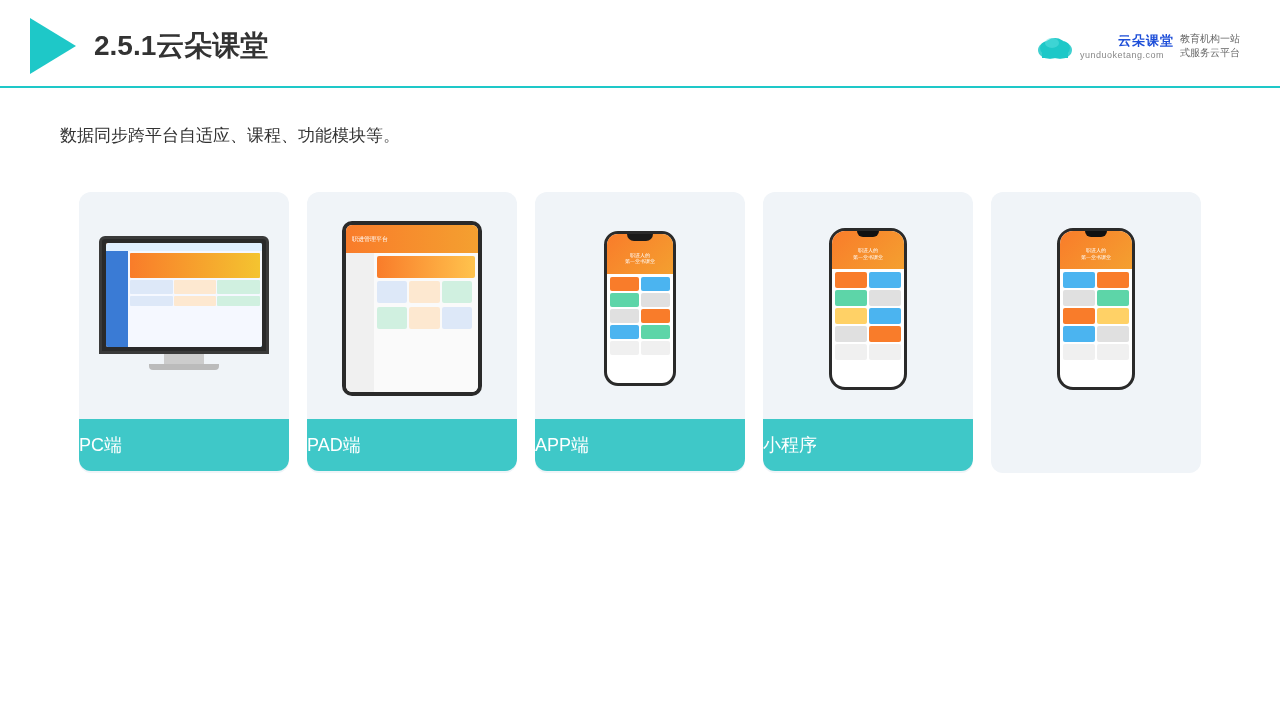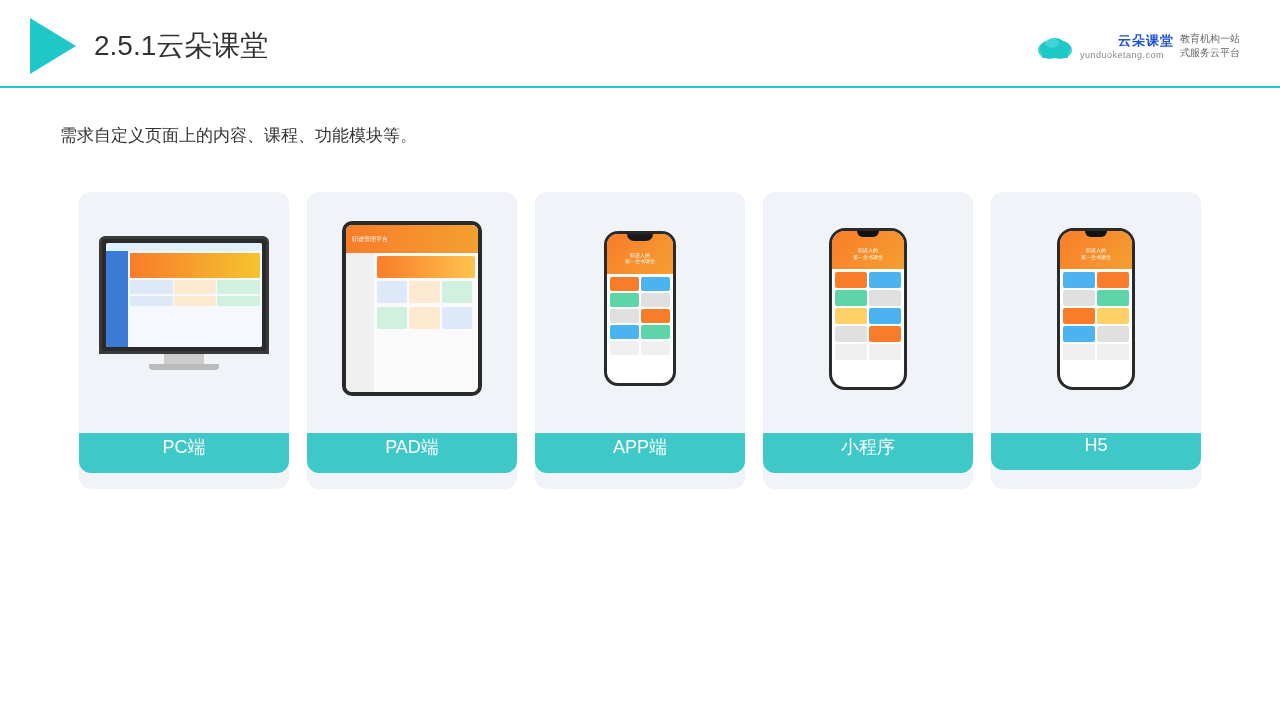--- a/index.html
+++ b/index.html
@@ -32,21 +32,21 @@
       border-bottom: 28px solid transparent;
       border-left: 46px solid #1ec8c8;
     }
     .header-title {
       font-size: 28px;
       font-weight: bold;
       color: #222;
     }
     .header-title span {
       color: #333;
-      font-weight: 400;
+      font-weight: 700;
     }
     .brand-name {
       font-size: 13px;
       color: #1d4ed8;
       font-weight: bold;
       letter-spacing: 1px;
       margin-left: 38px;
     }
     .brand-url {
       font-size: 9px;
@@ -92,27 +92,26 @@
       width: 100%;
       height: 185px;
       display: flex;
       align-items: center;
       justify-content: center;
       margin-bottom: 16px;
     }
 
     .card-label {
       width: calc(100% + 28px);
-      margin: 16px -14px;
+      margin: 2px -14px;
       background: #3fc8c8;
       color: #fff;
-      text-align: center;
       font-size: 18px;
       font-weight: 500;
-      padding: 2px 0 14px 0;
+      padding: 14px 0 14px 0;
       border-radius: 0 0 12px 12px;
     }
 
     
     
     .pc-monitor {
       width: 170px;
       height: 145px;
       position: relative;
     }
@@ -395,21 +394,21 @@
       <span class="brand-url">yunduoketang.com</span>
     </div>
     <div class="brand-slogan">
       <span>教育机构一站</span><br>
       <span>式服务云平台</span>
     </div>
   </div>
 </div>
 
 <div class="description">
-  <div>需求自定义页面上的内容、课程、功能模块等。</div>
+  <div>数据同步跨平台自适应、课程、功能模块等。</div>
 </div>
 
 <div class="cards-container">
 
   <div class="card">
     <div class="card-image-area">
       <div class="pc-monitor">
         <div class="monitor-body">
           <div class="monitor-screen">
             <div class="monitor-screen-bar"></div>
@@ -564,16 +563,15 @@
               <div class="phone-small-box psb-gray"></div>
             </div>
             <div class="phone-small-row">
               <div class="phone-small-box" style="background:#f0f0f0;"></div>
               <div class="phone-small-box" style="background:#f0f0f0;"></div>
             </div>
           </div>
         </div>
       </div>
     </div>
-    <div class="card-label">H5</div>
   </div>
 
 </div>
 
 </body></html>

